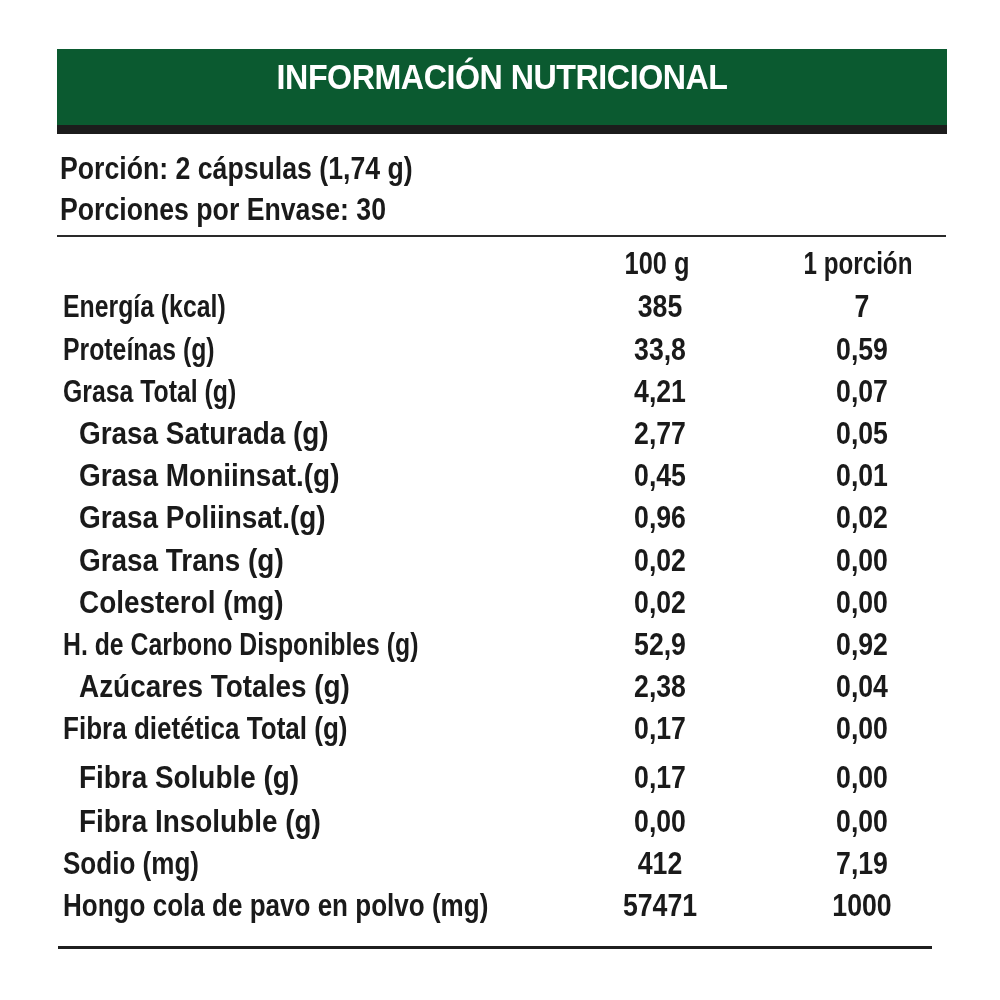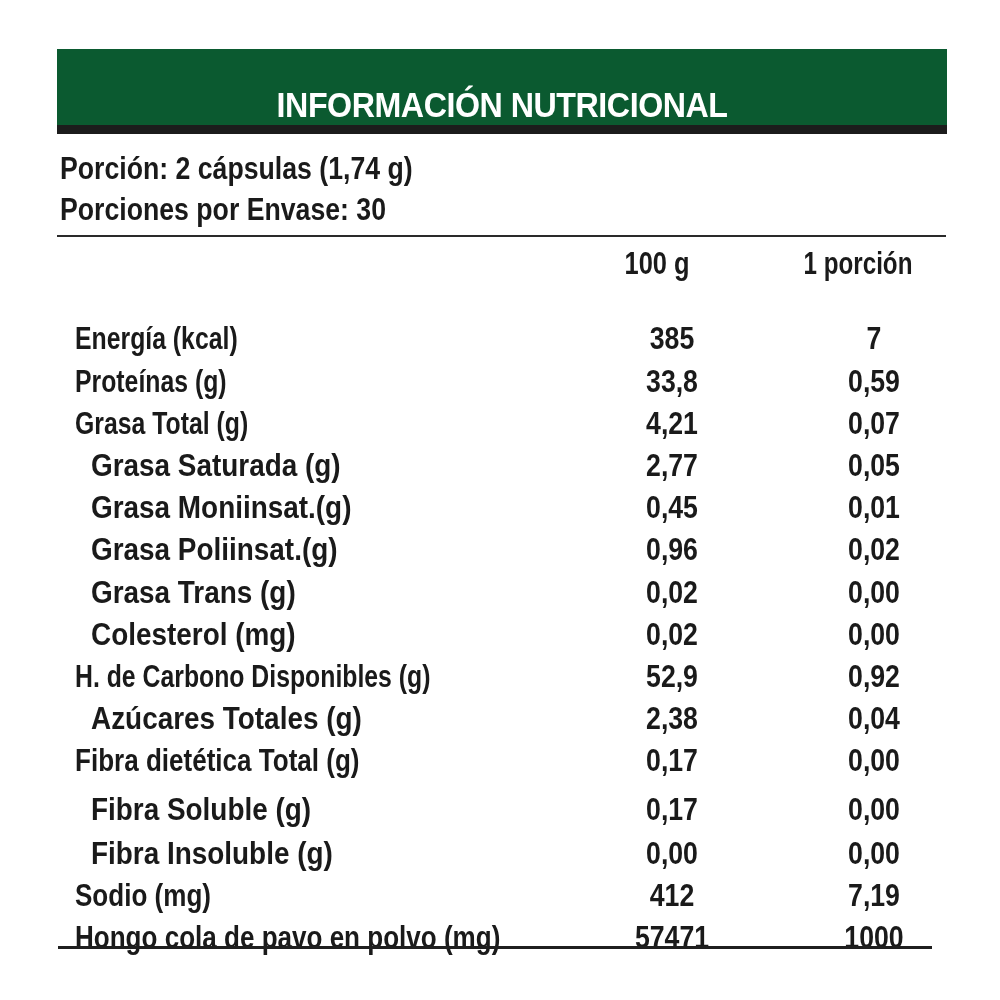--- a/index.html
+++ b/index.html
@@ -23,21 +23,21 @@
       height: 1000px;
     }
     .banner {
       position: absolute;
       left: 57px;
       top: 49px;
       width: 890px;
       height: 76px;
       background: #0b5a30;
       display: flex;
-      align-items: flex-end;
+      align-items: flex-start;
       justify-content: center;
     }
     .banner-shadow {
       position: absolute;
       left: 57px;
       top: 125px;
       width: 890px;
       height: 9px;
       background: #1c1c1c;
     }
@@ -103,24 +103,23 @@
       transform: scaleX(0.78);
     }
     .rows {
       position: absolute;
       left: 0;
       top: 0;
       width: 1000px;
     }
     .row {
       position: absolute;
-      left: 16px;
+      left: 4px;
       width: 844px;
       height: 42px;
-      margin-top: 32px;
     }
     .row .name {
       position: absolute;
       left: 59px;
       top: 0;
       font-family: "Liberation Sans", sans-serif;
       font-weight: 700;
       font-size: 31px;
       line-height: 42px;
       color: #1a1a1a;

